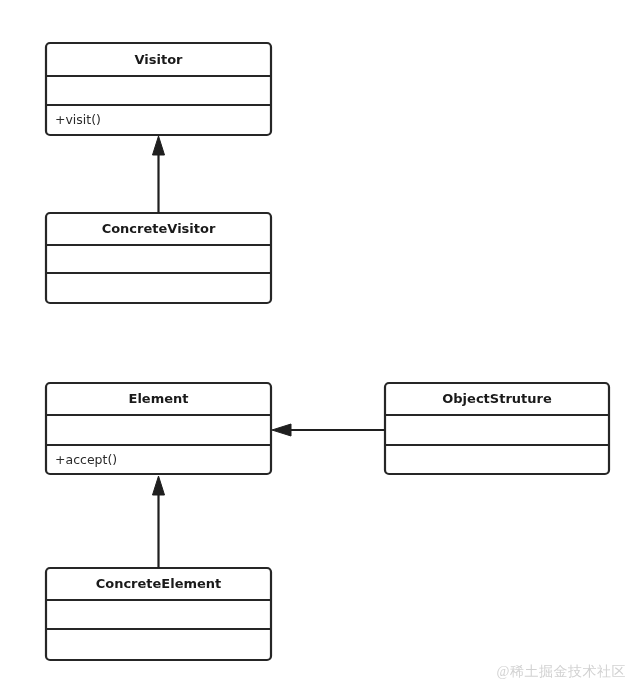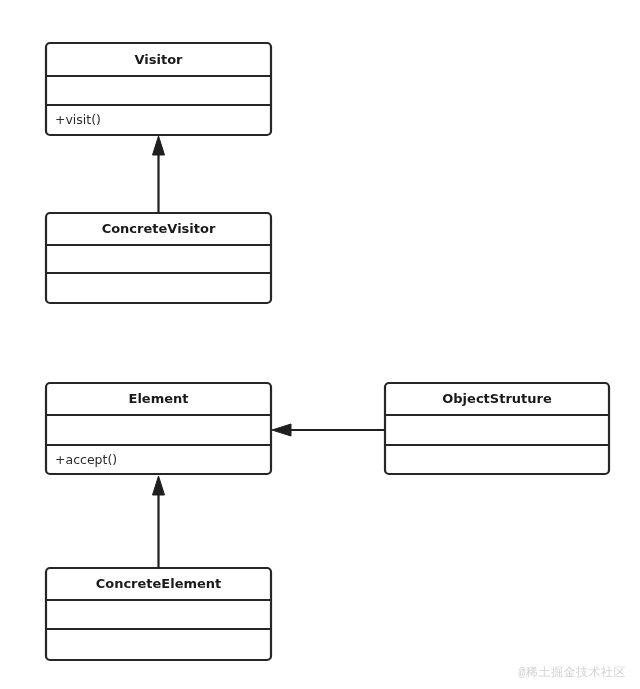--- a/index.html
+++ b/index.html
@@ -59,22 +59,22 @@
   .uml-arrowhead {
     fill: #1f1f1f;
     stroke: #1f1f1f;
     stroke-width: 1;
     stroke-linejoin: miter;
   }
   .watermark-text {
     position: absolute;
     right: 14px;
     bottom: 8px;
-    font-family: Liberation Mono, monospace;
-    font-size: 12px;
+    font-family: Liberation Serif, serif;
+    font-size: 14px;
     color: #d2d2d2;
     letter-spacing: 0.5px;
     user-select: none;
     white-space: nowrap;
     text-align: center;
   }
 </style>
 </head>
 <body>
 

